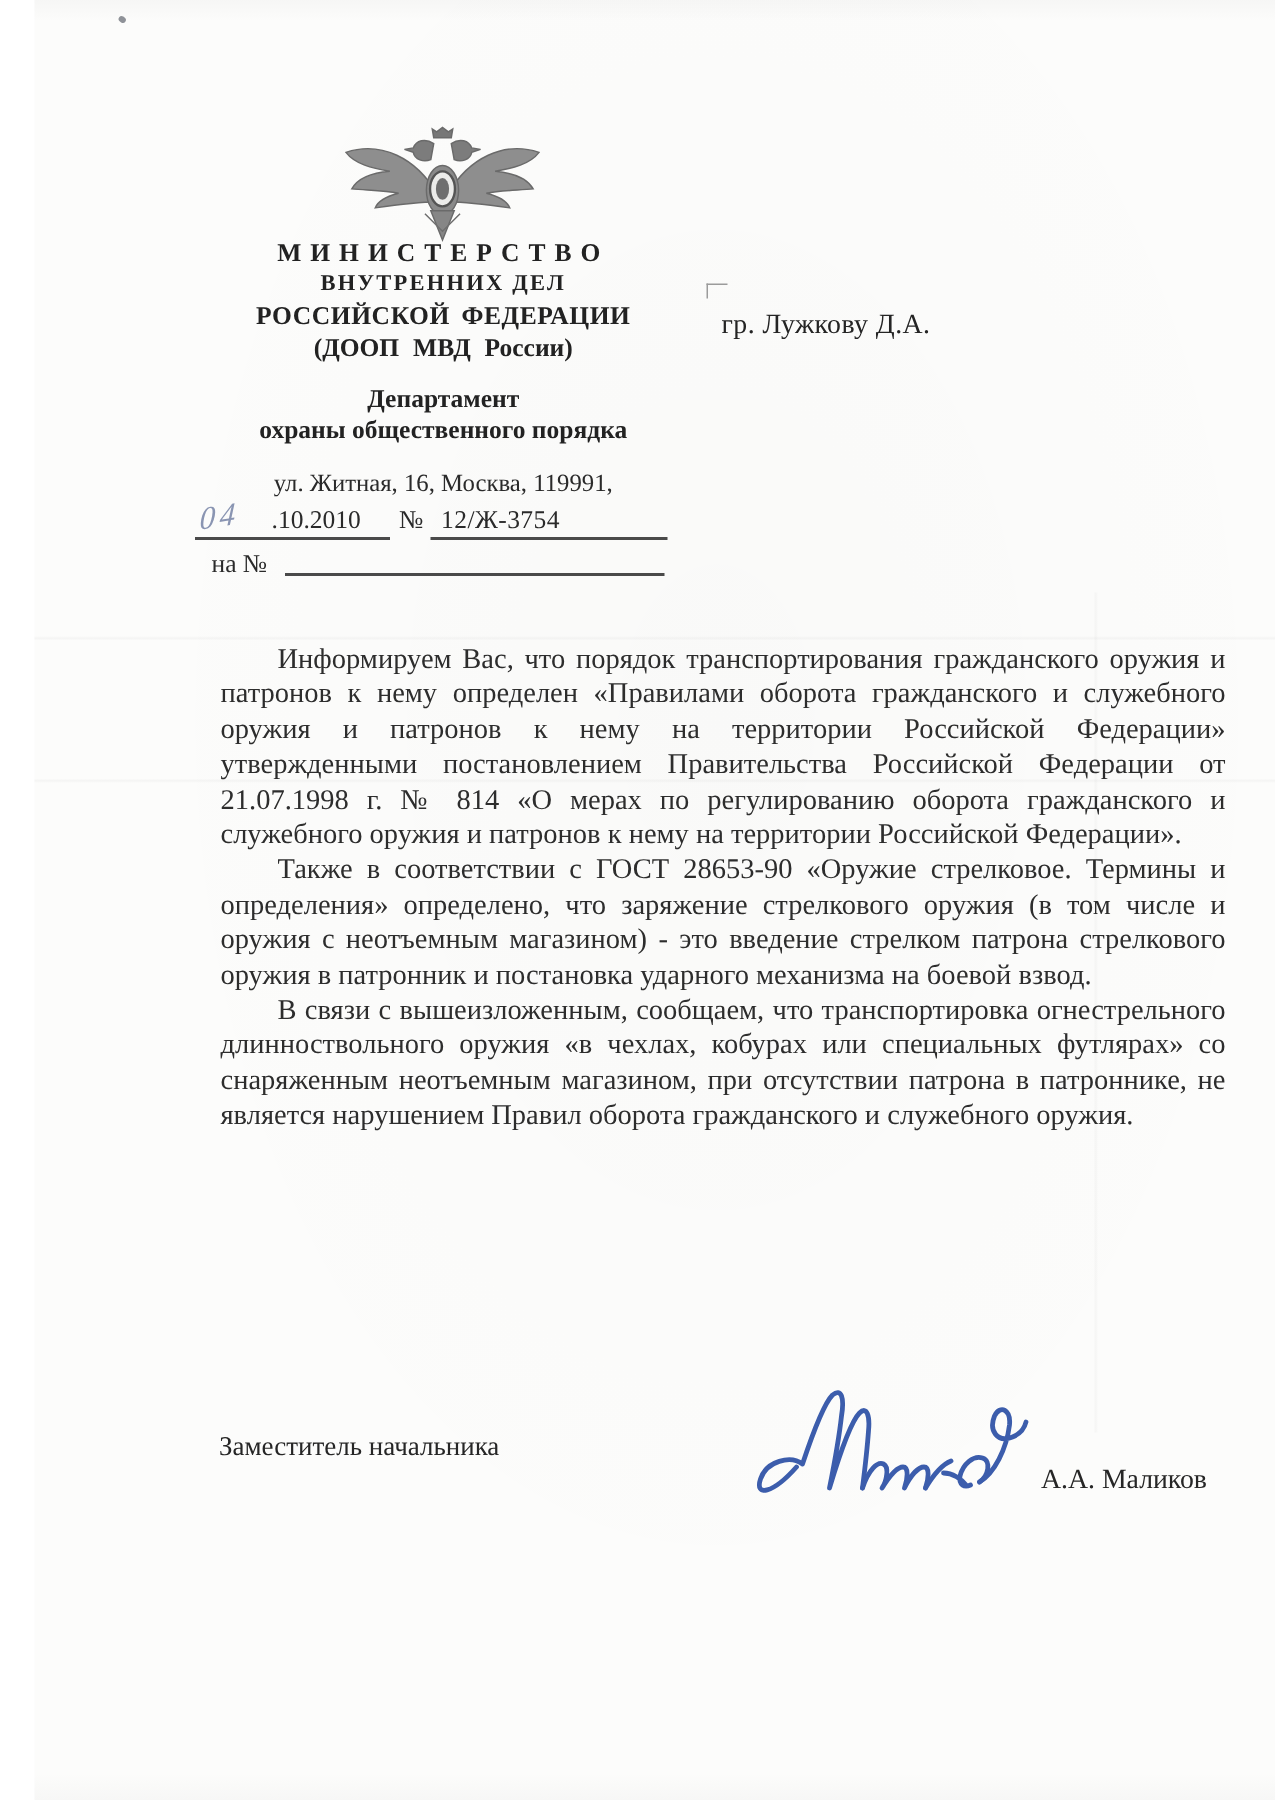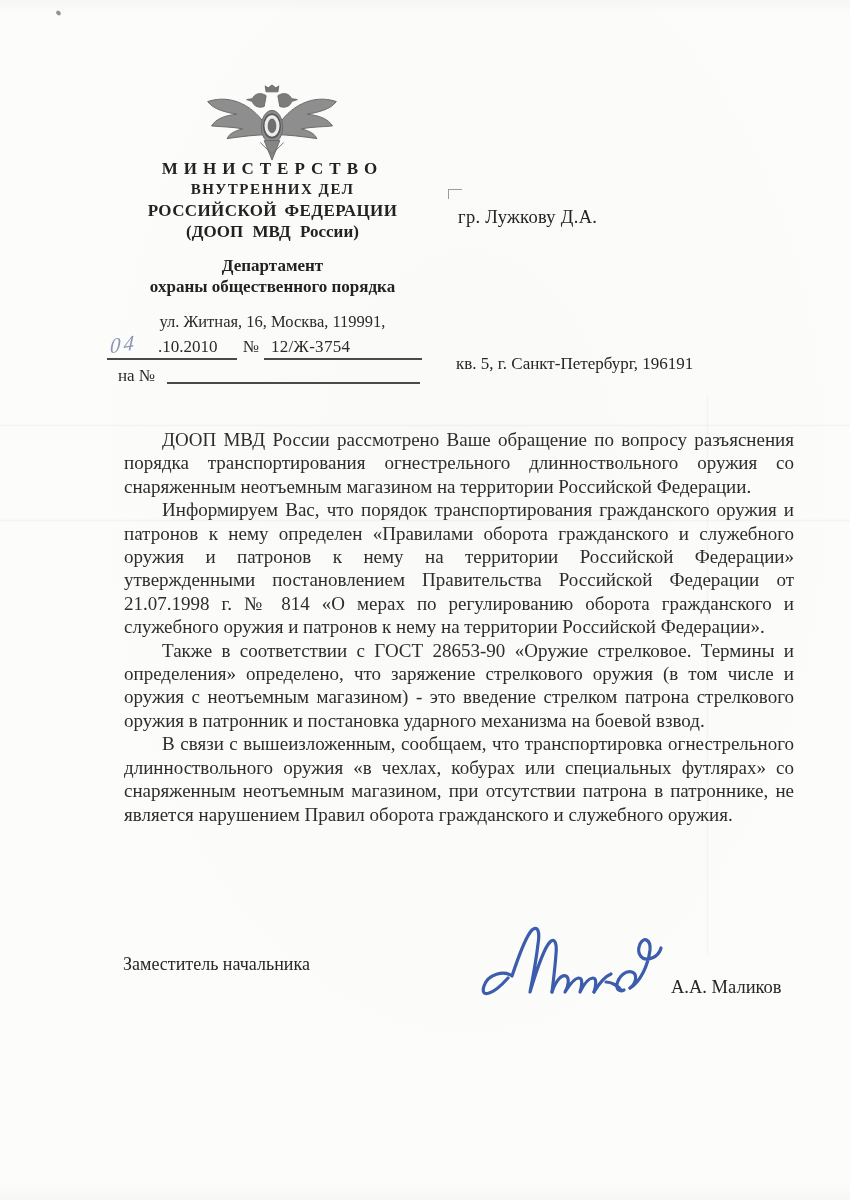--- a/index.html
+++ b/index.html
@@ -10,20 +10,21 @@
     position:relative;
     overflow:hidden;
   }
   .page{
     position:absolute;inset:0;
     background:
       linear-gradient(180deg, rgba(90,90,90,0.035) 0%, rgba(255,255,255,0) 1.2%),
       linear-gradient(0deg, rgba(90,90,90,0.03) 0%, rgba(255,255,255,0) 1.5%),
       radial-gradient(ellipse at 55% 40%, rgba(0,0,0,0.012), rgba(0,0,0,0) 65%),
       #fcfcfb;
+    margin-left: 23px;
   }
   
   .crease-h{position:absolute;left:0;width:100%;height:3px;background:linear-gradient(180deg,rgba(100,100,100,0) 0%,rgba(100,100,100,0.05) 50%,rgba(100,100,100,0) 100%);}
   .crease-v{position:absolute;top:395px;height:560px;width:3px;background:linear-gradient(90deg,rgba(100,100,100,0) 0%,rgba(100,100,100,0.045) 50%,rgba(100,100,100,0) 100%);}
   .speck{position:absolute;left:56px;top:11px;width:5px;height:4px;background:#6b6f77;border-radius:2px;opacity:.75;transform:rotate(35deg);}
 
   
   .lh{position:absolute;left:105px;top:0;width:335px;text-align:center;color:#222;}
   .emblem{position:absolute;left:97px;top:84px;width:140px;height:78px;}
   .lh-line{position:absolute;width:335px;left:0;font-weight:bold;}
@@ -116,24 +117,22 @@
   <span class="date-rest">.10.2010</span>
   <span class="num-sign">№</span>
   <span class="doc-num">12/Ж-3754</span>
   <div class="u1"></div>
   <div class="u2"></div>
   <span class="ref-label">на №</span>
   <div class="u3"></div>
 
   <div class="corner-mark"></div>
   <div class="rcpt-name">гр. Лужкову Д.А.</div>
-  <div class="rcpt-addr2">кв. 5, г. Санкт-Петербург, 196191</div>
 
   <div class="body-text">
-    <p>ДООП МВД России рассмотрено Ваше обращение по вопросу разъяснения порядка транспортирования огнестрельного длинноствольного оружия со снаряженным неотъемным магазином на территории Российской Федерации.</p>
     <p>Информируем Вас, что порядок транспортирования гражданского оружия и патронов к нему определен «Правилами оборота гражданского и служебного оружия и патронов к нему на территории Российской Федерации» утвержденными постановлением Правительства Российской Федерации от 21.07.1998 г. № 814 «О мерах по регулированию оборота гражданского и служебного оружия и патронов к нему на территории Российской Федерации».</p>
     <p>Также в соответствии с ГОСТ 28653-90 «Оружие стрелковое. Термины и определения» определено, что заряжение стрелкового оружия (в том числе и оружия с неотъемным магазином) - это введение стрелком патрона стрелкового оружия в патронник и постановка ударного механизма на боевой взвод.</p>
     <p>В связи с вышеизложенным, сообщаем, что транспортировка огнестрельного длинноствольного оружия «в чехлах, кобурах или специальных футлярах» со снаряженным неотъемным магазином, при отсутствии патрона в патроннике, не является нарушением Правил оборота гражданского и служебного оружия.</p>
   </div>
 
   <div class="sig-title1">Заместитель начальника</div>
 
   <svg class="sig-svg" viewBox="0 0 190 100" aria-hidden="true">
     <g fill="none" stroke="#3c5dac" stroke-width="3.2" stroke-linecap="round" stroke-linejoin="round">
 

